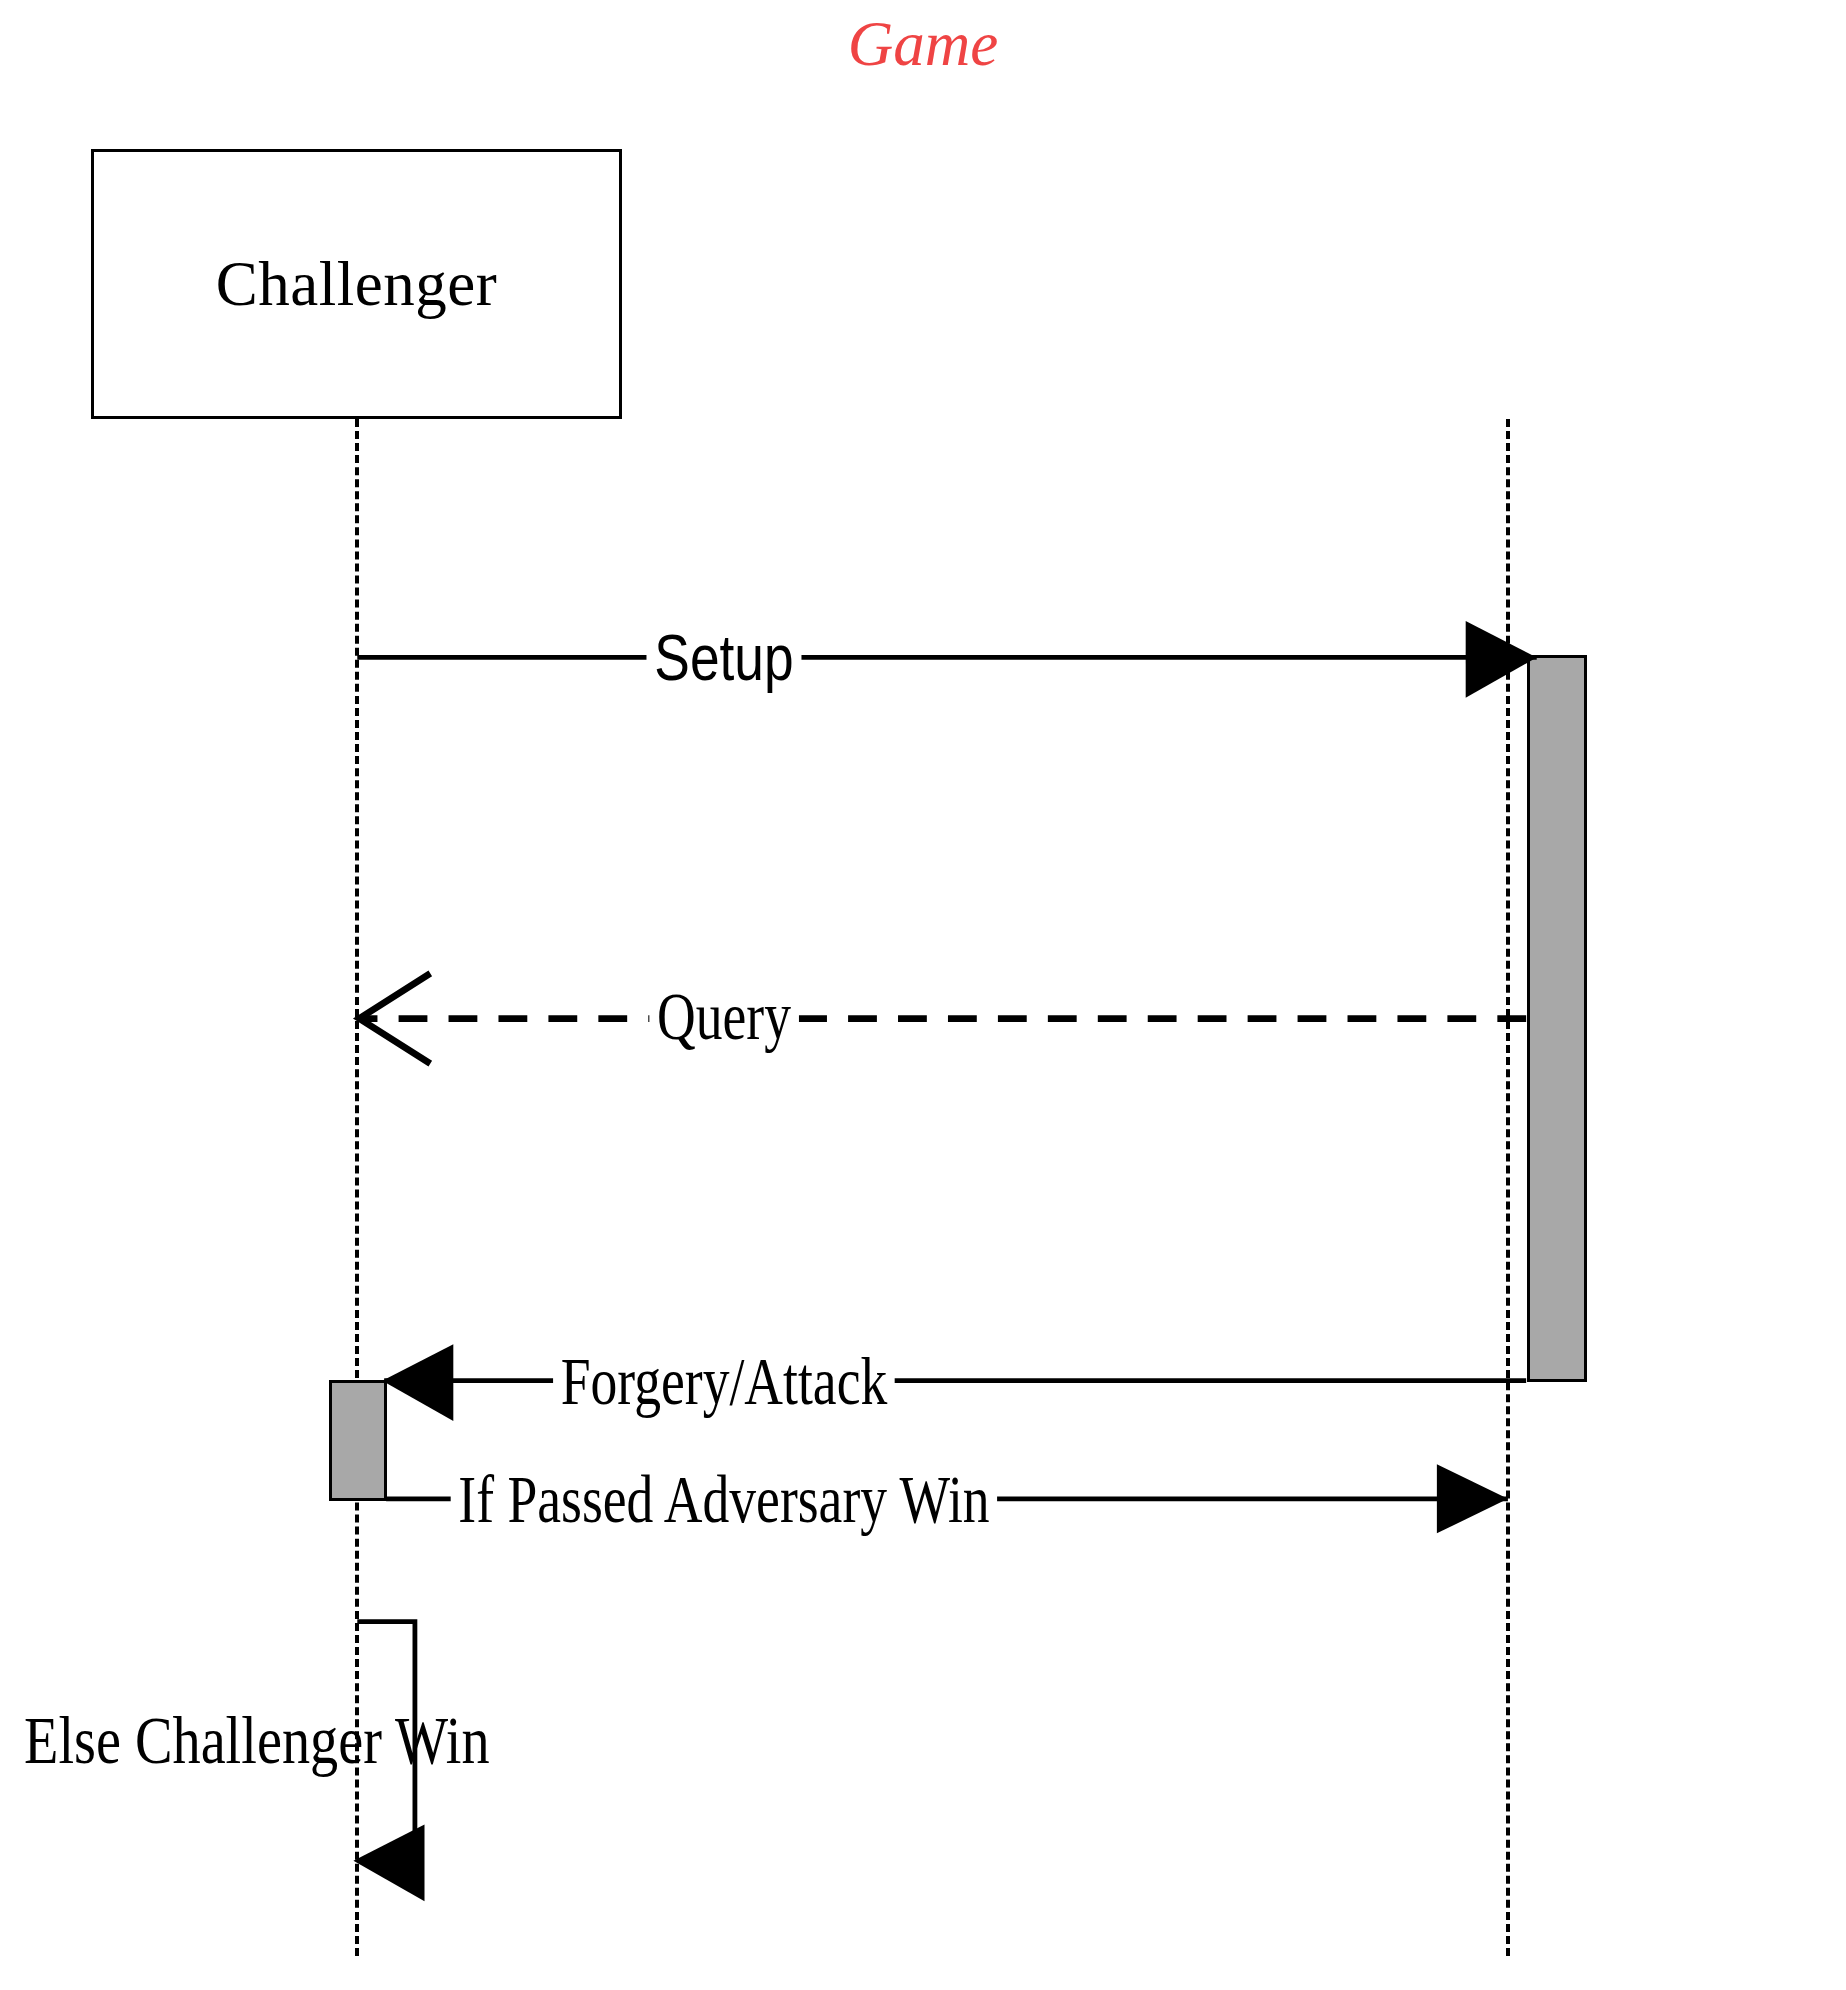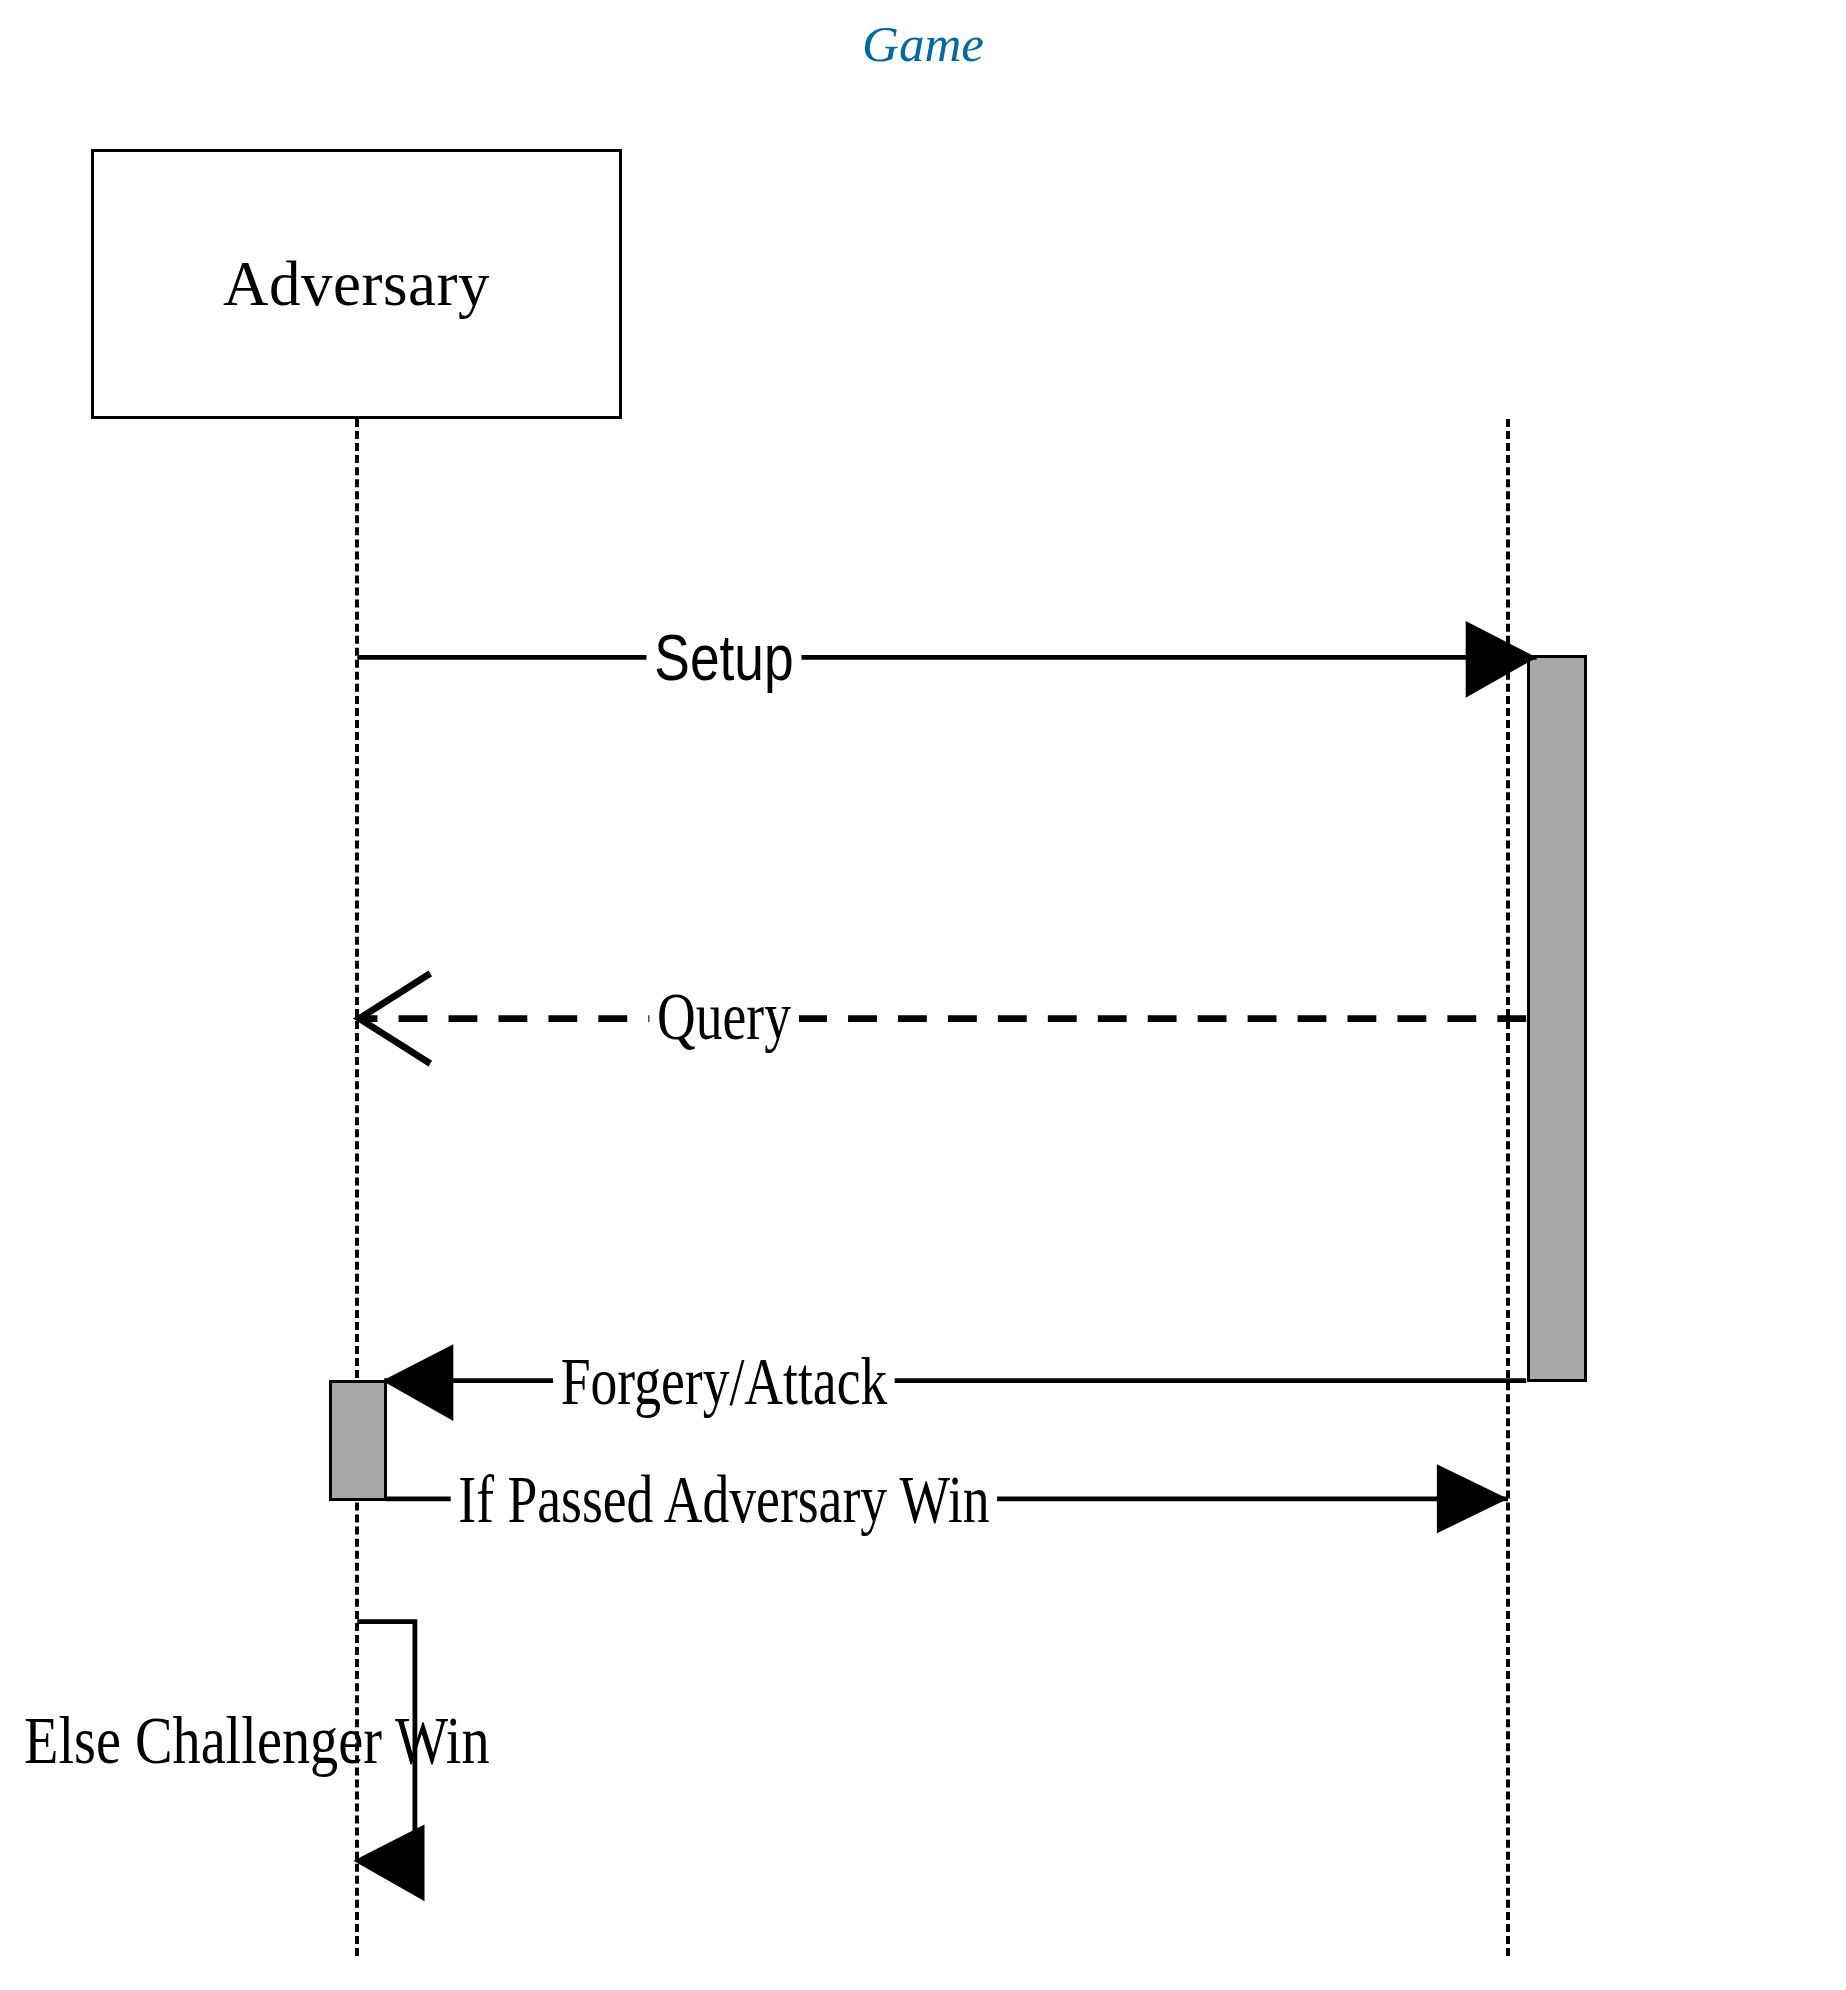--- a/index.html
+++ b/index.html
@@ -19,23 +19,23 @@
 
   
   .diagram-title {
     position: absolute;
     left: 0;
     top: 7.7px;
     width: 1846px;
     text-align: center;
     font-family: "Liberation Serif", "DejaVu Serif", serif;
     font-style: italic;
-    font-size: 51px;
+    font-size: 63px;
     line-height: 73px;
-    color: #0369a1;
+    color: #ef4444;
     white-space: nowrap;
   }
 
   
   .participant-box {
     position: absolute;
     box-sizing: border-box;
     border: 3.8px solid #000000;
     background: #ffffff;
     display: flex;
@@ -123,21 +123,21 @@
   }
 </style>
 </head>
 <body>
 
 <div id="canvas">
 
   <div class="diagram-title">Game</div>
 
   <div class="participant-box" id="box-challenger">
-    <span class="participant-label">Adversary</span>
+    <span class="participant-label">Challenger</span>
   </div>
 
 
   <div class="lifeline" id="lifeline-challenger"></div>
   <div class="lifeline" id="lifeline-adversary"></div>
 
   <div class="activation-bar" id="activation-adversary"></div>
   <div class="activation-bar" id="activation-challenger"></div>
 
   <svg id="messages-layer" viewBox="0 0 1922 2072" width="1846" height="1991">

